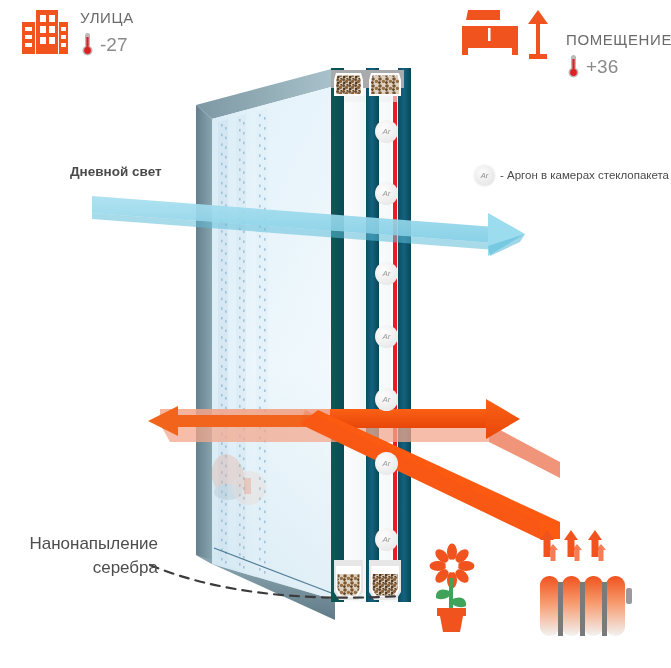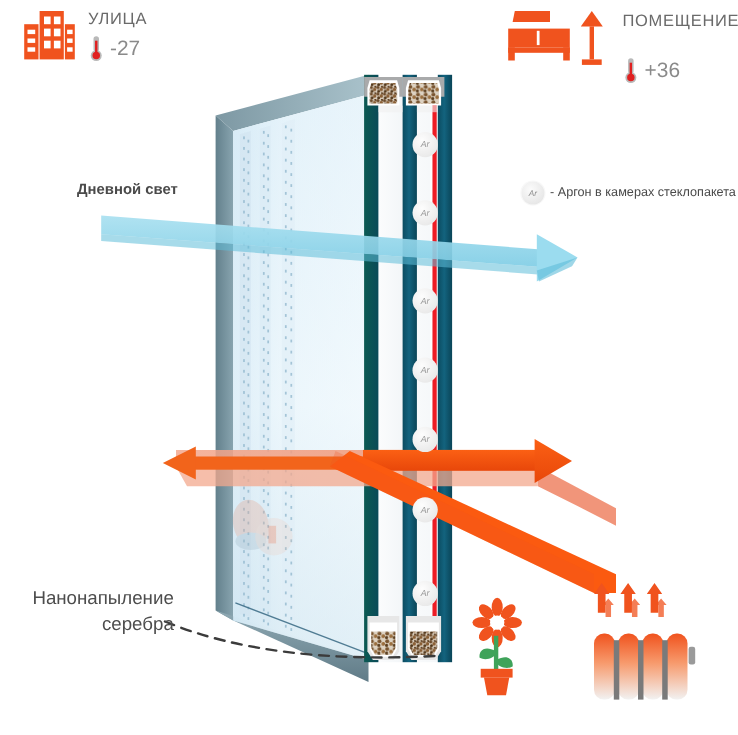--- a/index.html
+++ b/index.html
@@ -616,21 +616,21 @@
         <rect x="2" y="37" width="6" height="12" fill="#F0531E"></rect>
         <rect x="52" y="37" width="6" height="12" fill="#F0531E"></rect>
         <rect x="2" y="37" width="56" height="5" fill="#F0531E"></rect>
         <rect x="28" y="22" width="2.5" height="13" fill="#ffffff"></rect>
 
         <polygon points="78,4 88,18 68,18" fill="#F0531E"></polygon>
         <rect x="76" y="18" width="4" height="30" fill="#F0531E"></rect>
         <rect x="69" y="48" width="18" height="5" fill="#F0531E"></rect>
       </svg>
     </span>
-    <span class="hdr-text" style="margin-top:4px;gap:18px;">
+    <span class="hdr-text" style="margin-top:24px;">
       <span class="hdr-title">ПОМЕЩЕНИЕ</span>
       <span class="temp-row">
         <span>
           <svg class="ico" width="15" height="25" viewBox="0 0 15 25">
             <rect x="5" y="1" width="5" height="14" rx="2.5" fill="#b9b9b9"></rect>
             <circle cx="7.5" cy="18.5" r="5" fill="#b9b9b9"></circle>
             <circle cx="7.5" cy="18.5" r="3.4" fill="#E02020"></circle>
             <rect x="6.4" y="5" width="2.2" height="12" fill="#E02020"></rect>
           </svg>
         </span>

